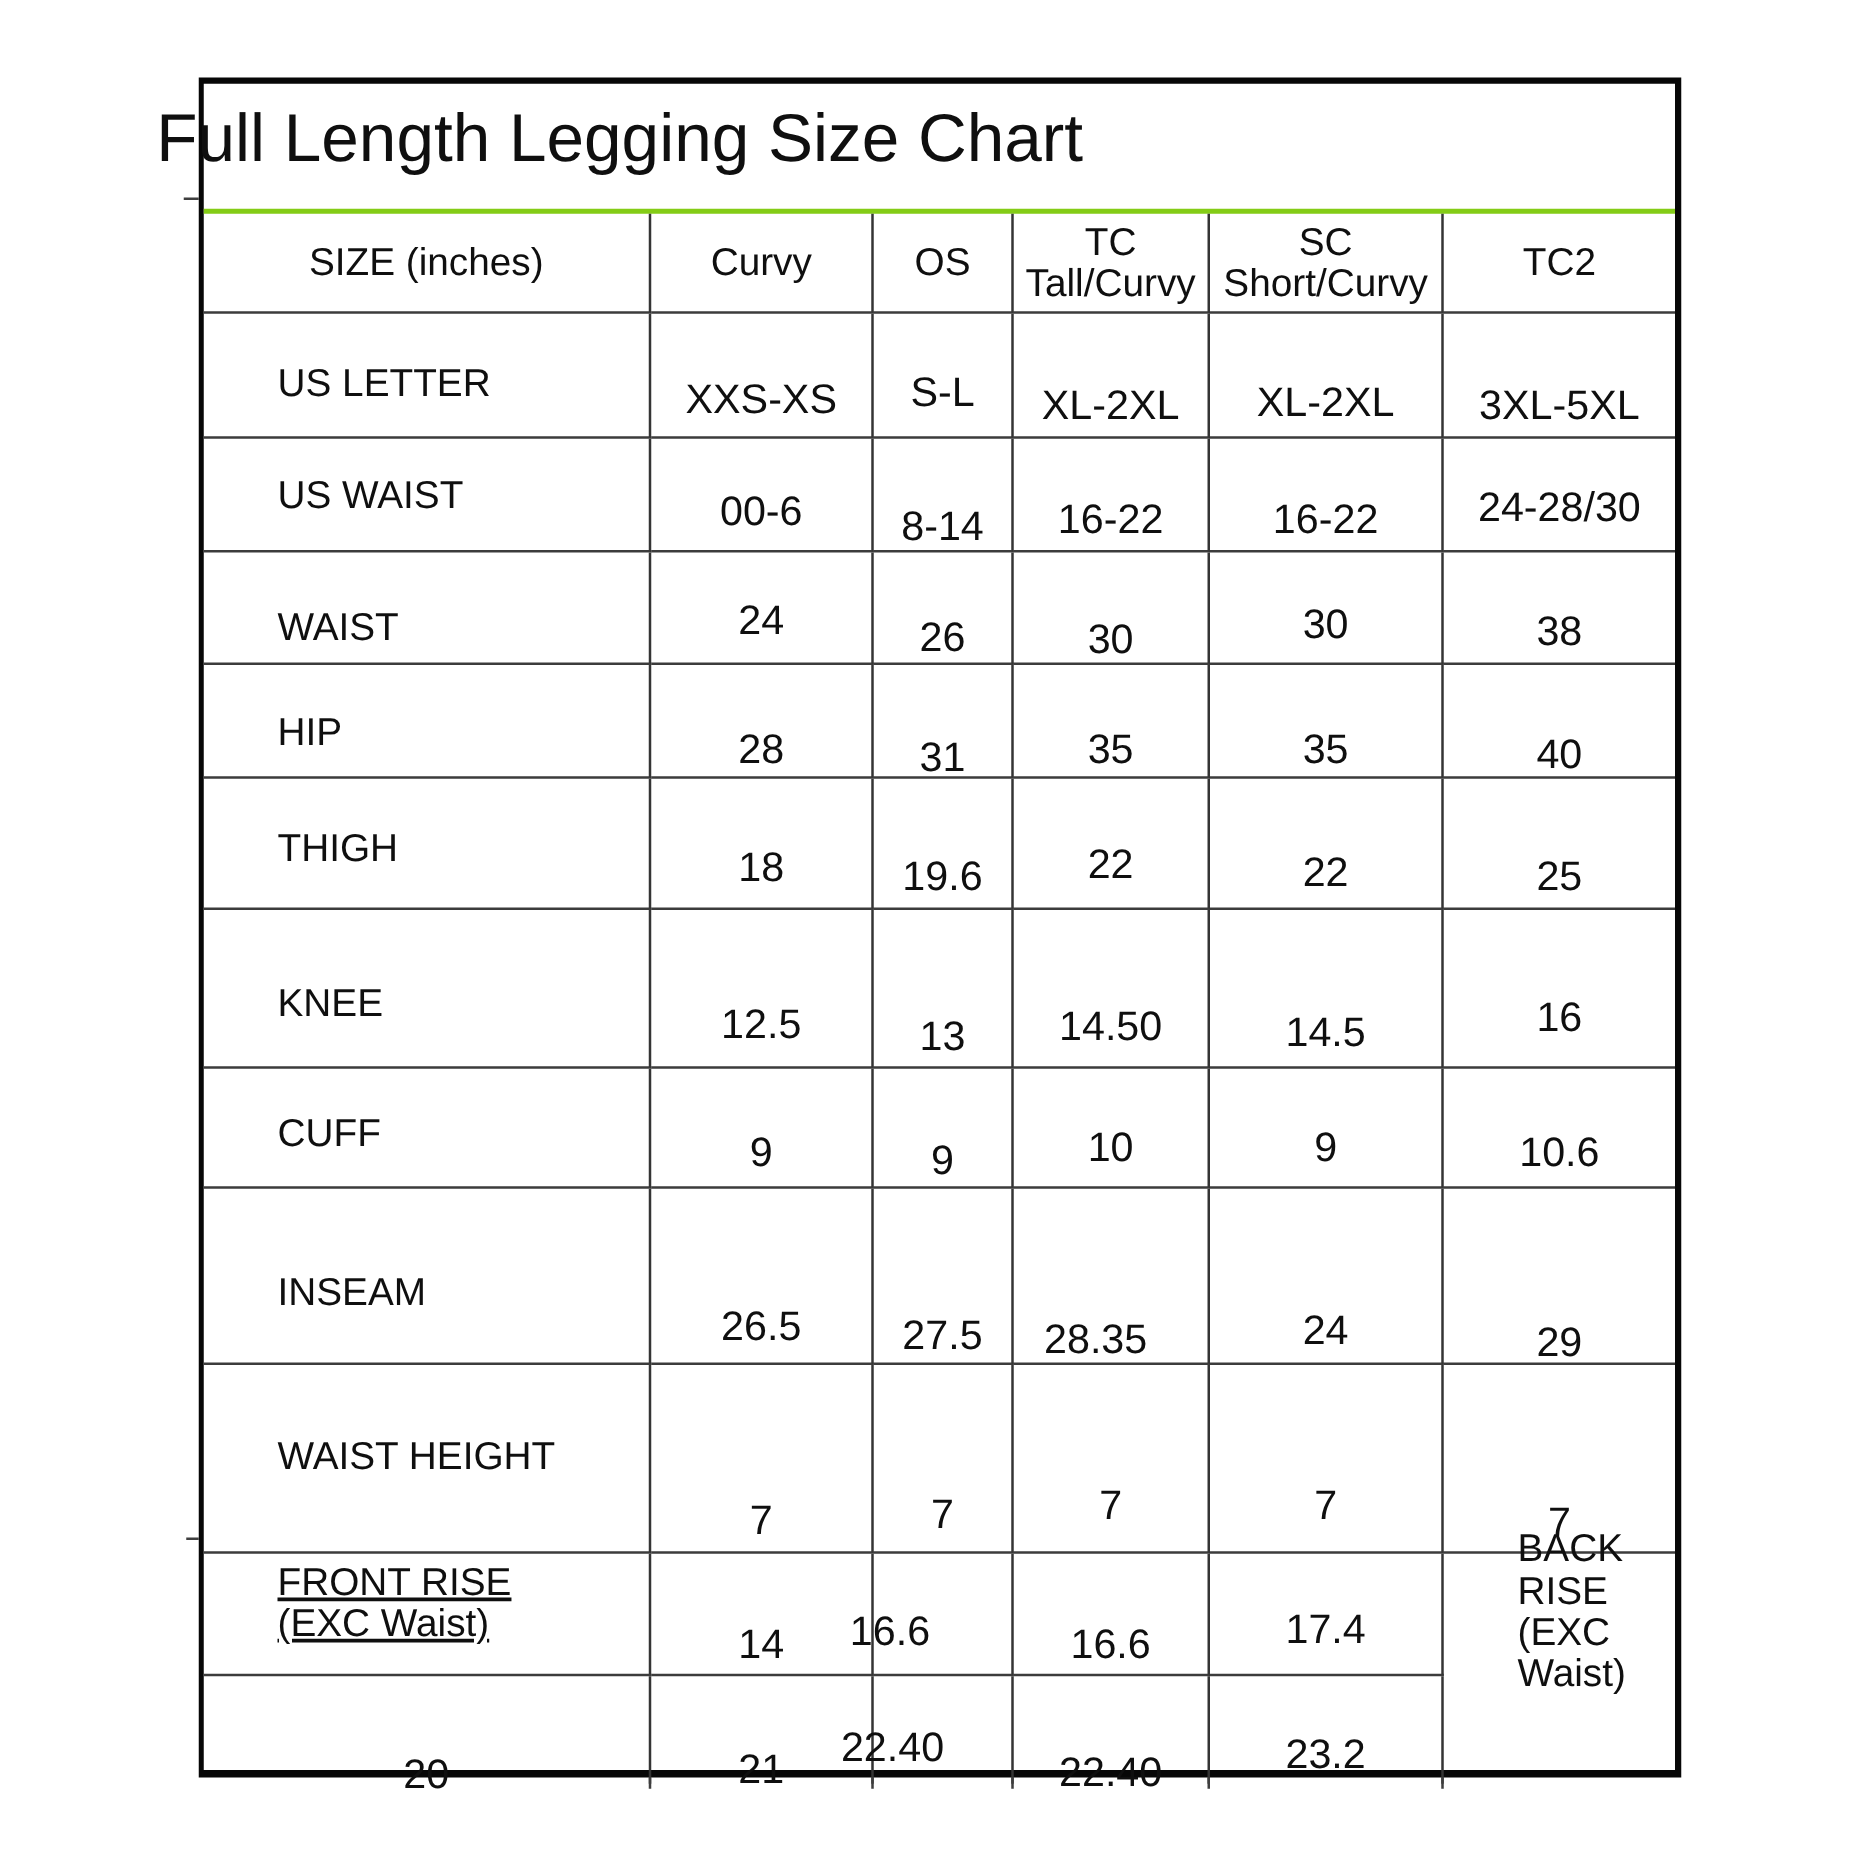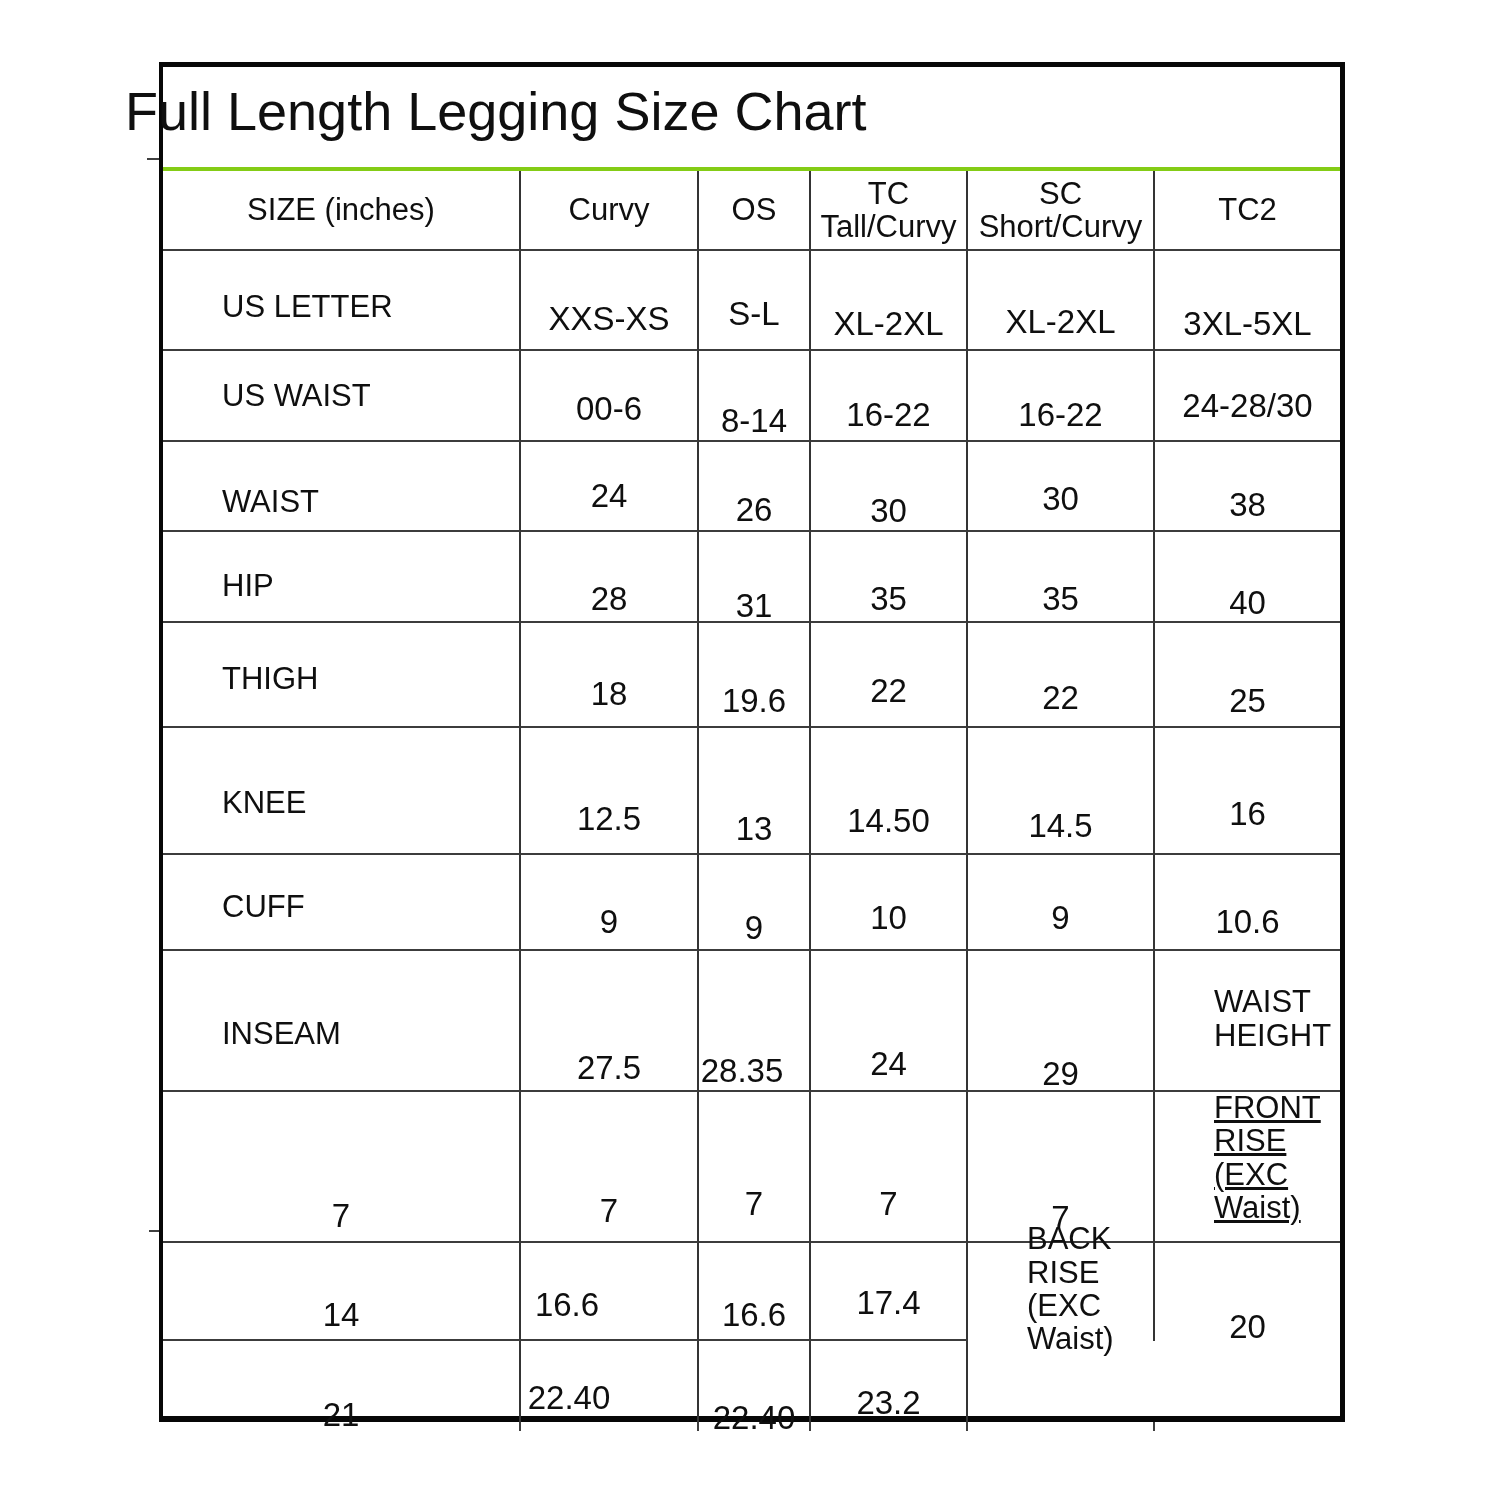--- a/index.html
+++ b/index.html
@@ -202,20 +202,23 @@
           <span style="transform: translate(0px, 16px);">10</span>
         </div>
         <div class="cell value">
           <span style="transform: translate(0px, 16px);">9</span>
         </div>
         <div class="cell value">
           <span style="transform: translate(0px, 20px);">10.6</span>
         </div>
         <div class="cell label"><span style="transform: translateY(13px);">INSEAM</span></div>
         <div class="cell value">
+          <span style="transform: translate(0px, 40px);">26.5</span>
+        </div>
+        <div class="cell value">
           <span style="transform: translate(0px, 47px);">27.5</span>
         </div>
         <div class="cell value">
           <span style="transform: translate(-12px, 50px);">28.35</span>
         </div>
         <div class="cell value">
           <span style="transform: translate(0px, 43px);">24</span>
         </div>
         <div class="cell value">
           <span style="transform: translate(0px, 53px);">29</span>

